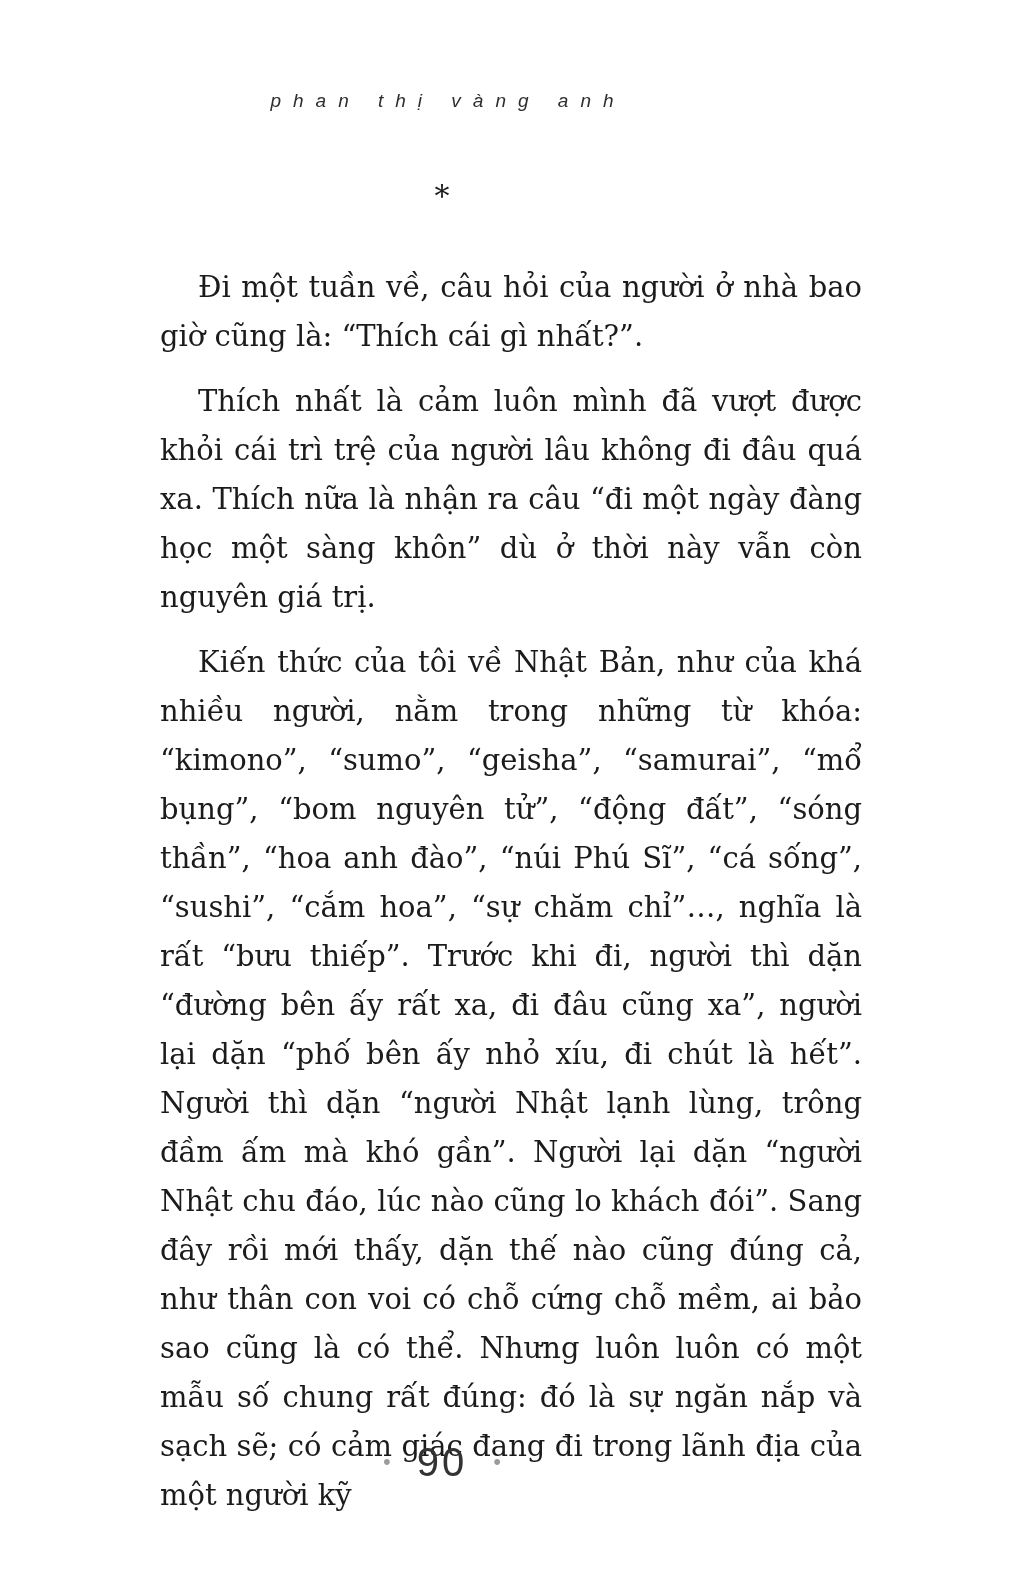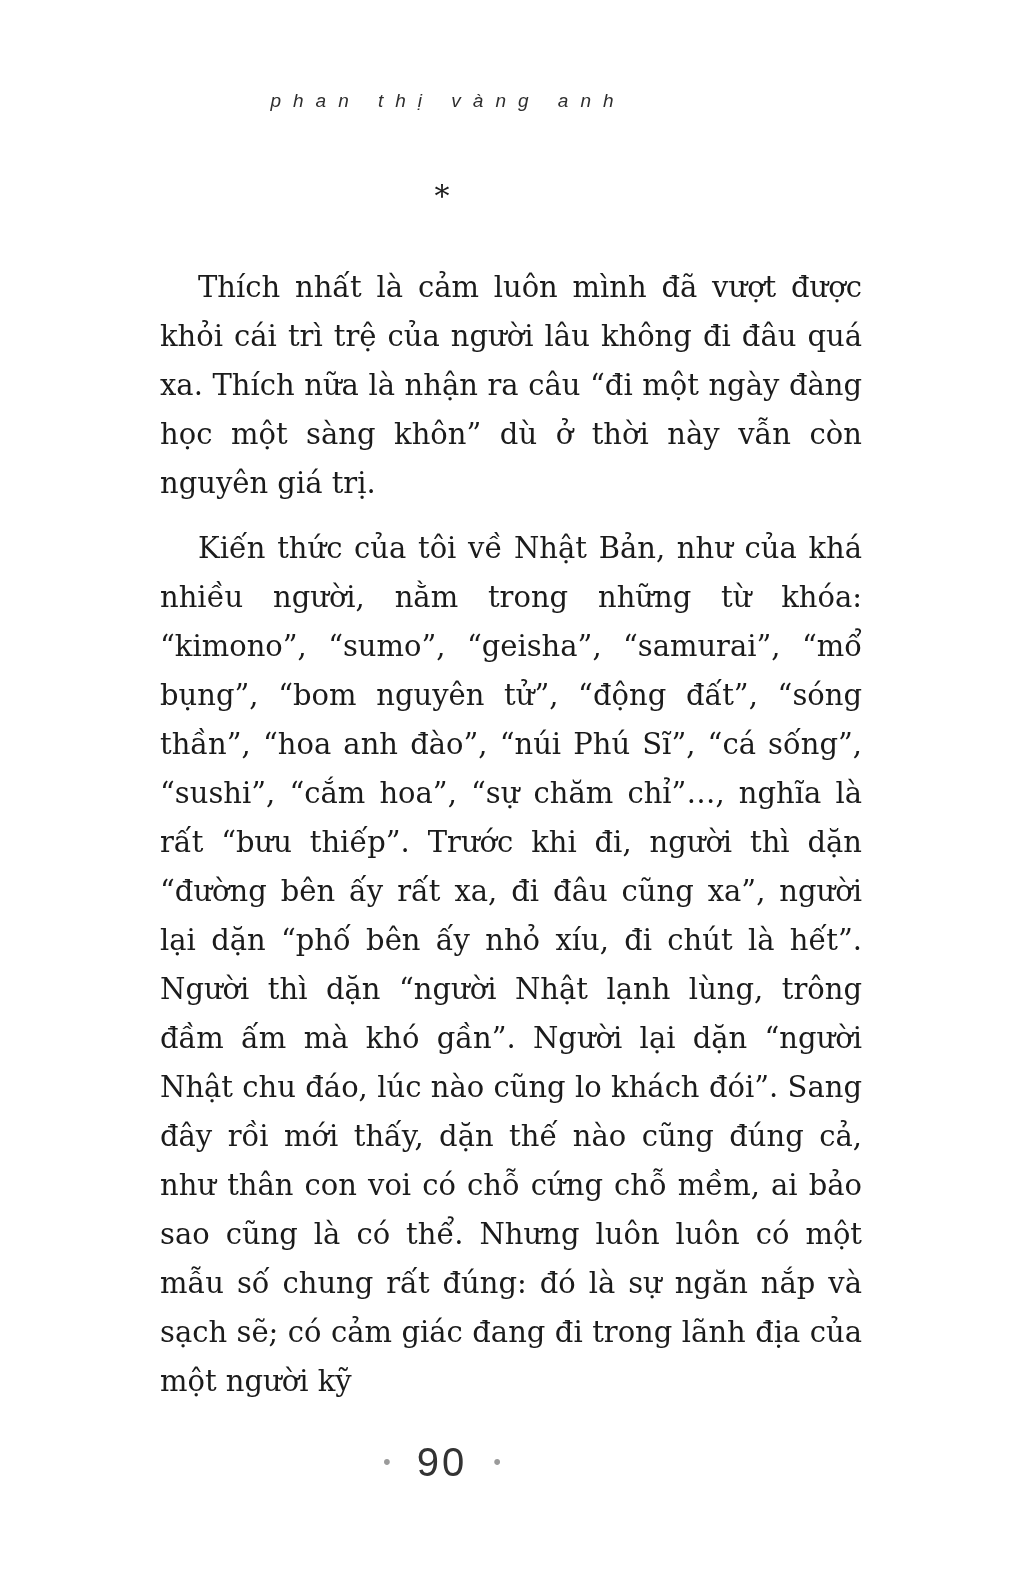--- a/index.html
+++ b/index.html
@@ -79,20 +79,21 @@
 </head>
 <body>
 
 <div class="page">
 
   <div class="running-head">phan thị vàng anh</div>
 
   <div class="section-marker">*</div>
 
   <div class="body-text">
+    <p>Đi một tuần về, câu hỏi của người ở nhà bao giờ cũng là: “Thích cái gì nhất?”.</p>
     <p>Thích nhất là cảm luôn mình đã vượt được khỏi cái trì trệ của người lâu không đi đâu quá xa. Thích nữa là nhận ra câu “đi một ngày đàng học một sàng khôn” dù ở thời này vẫn còn nguyên giá trị.</p>
     <p>Kiến thức của tôi về Nhật Bản, như của khá nhiều người, nằm trong những từ khóa: “kimono”, “sumo”, “geisha”, “samurai”, “mổ bụng”, “bom nguyên tử”, “động đất”, “sóng thần”, “hoa anh đào”, “núi Phú Sĩ”, “cá sống”, “sushi”, “cắm hoa”, “sự chăm chỉ”…, nghĩa là rất “bưu thiếp”. Trước khi đi, người thì dặn “đường bên ấy rất xa, đi đâu cũng xa”, người lại dặn “phố bên ấy nhỏ xíu, đi chút là hết”. Người thì dặn “người Nhật lạnh lùng, trông đầm ấm mà khó gần”. Người lại dặn “người Nhật chu đáo, lúc nào cũng lo khách đói”. Sang đây rồi mới thấy, dặn thế nào cũng đúng cả, như thân con voi có chỗ cứng chỗ mềm, ai bảo sao cũng là có thể. Nhưng luôn luôn có một mẫu số chung rất đúng: đó là sự ngăn nắp và sạch sẽ; có cảm giác đang đi trong lãnh địa của một người kỹ</p>
   </div>
 
   <div class="footer">
     <span class="dot">•</span><span class="num">90</span><span class="dot">•</span>
   </div>
 
 </div>
 

